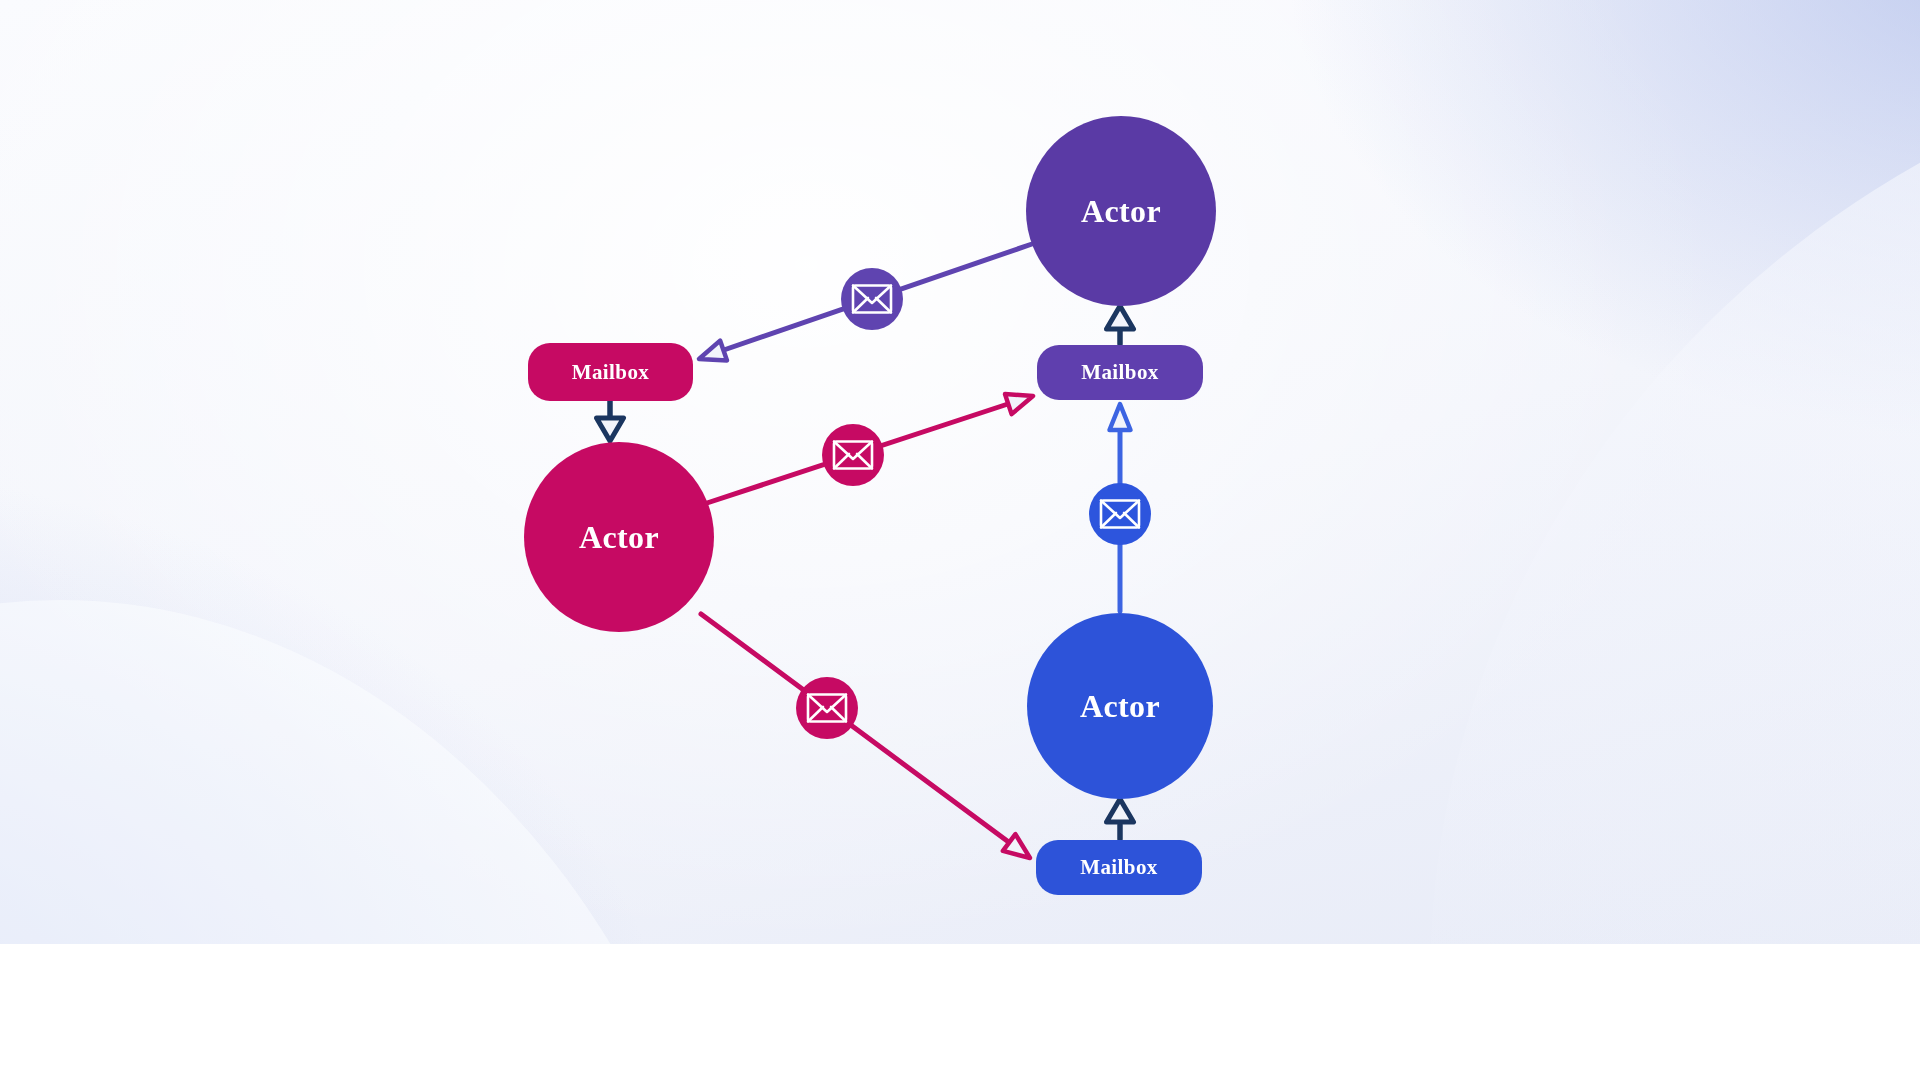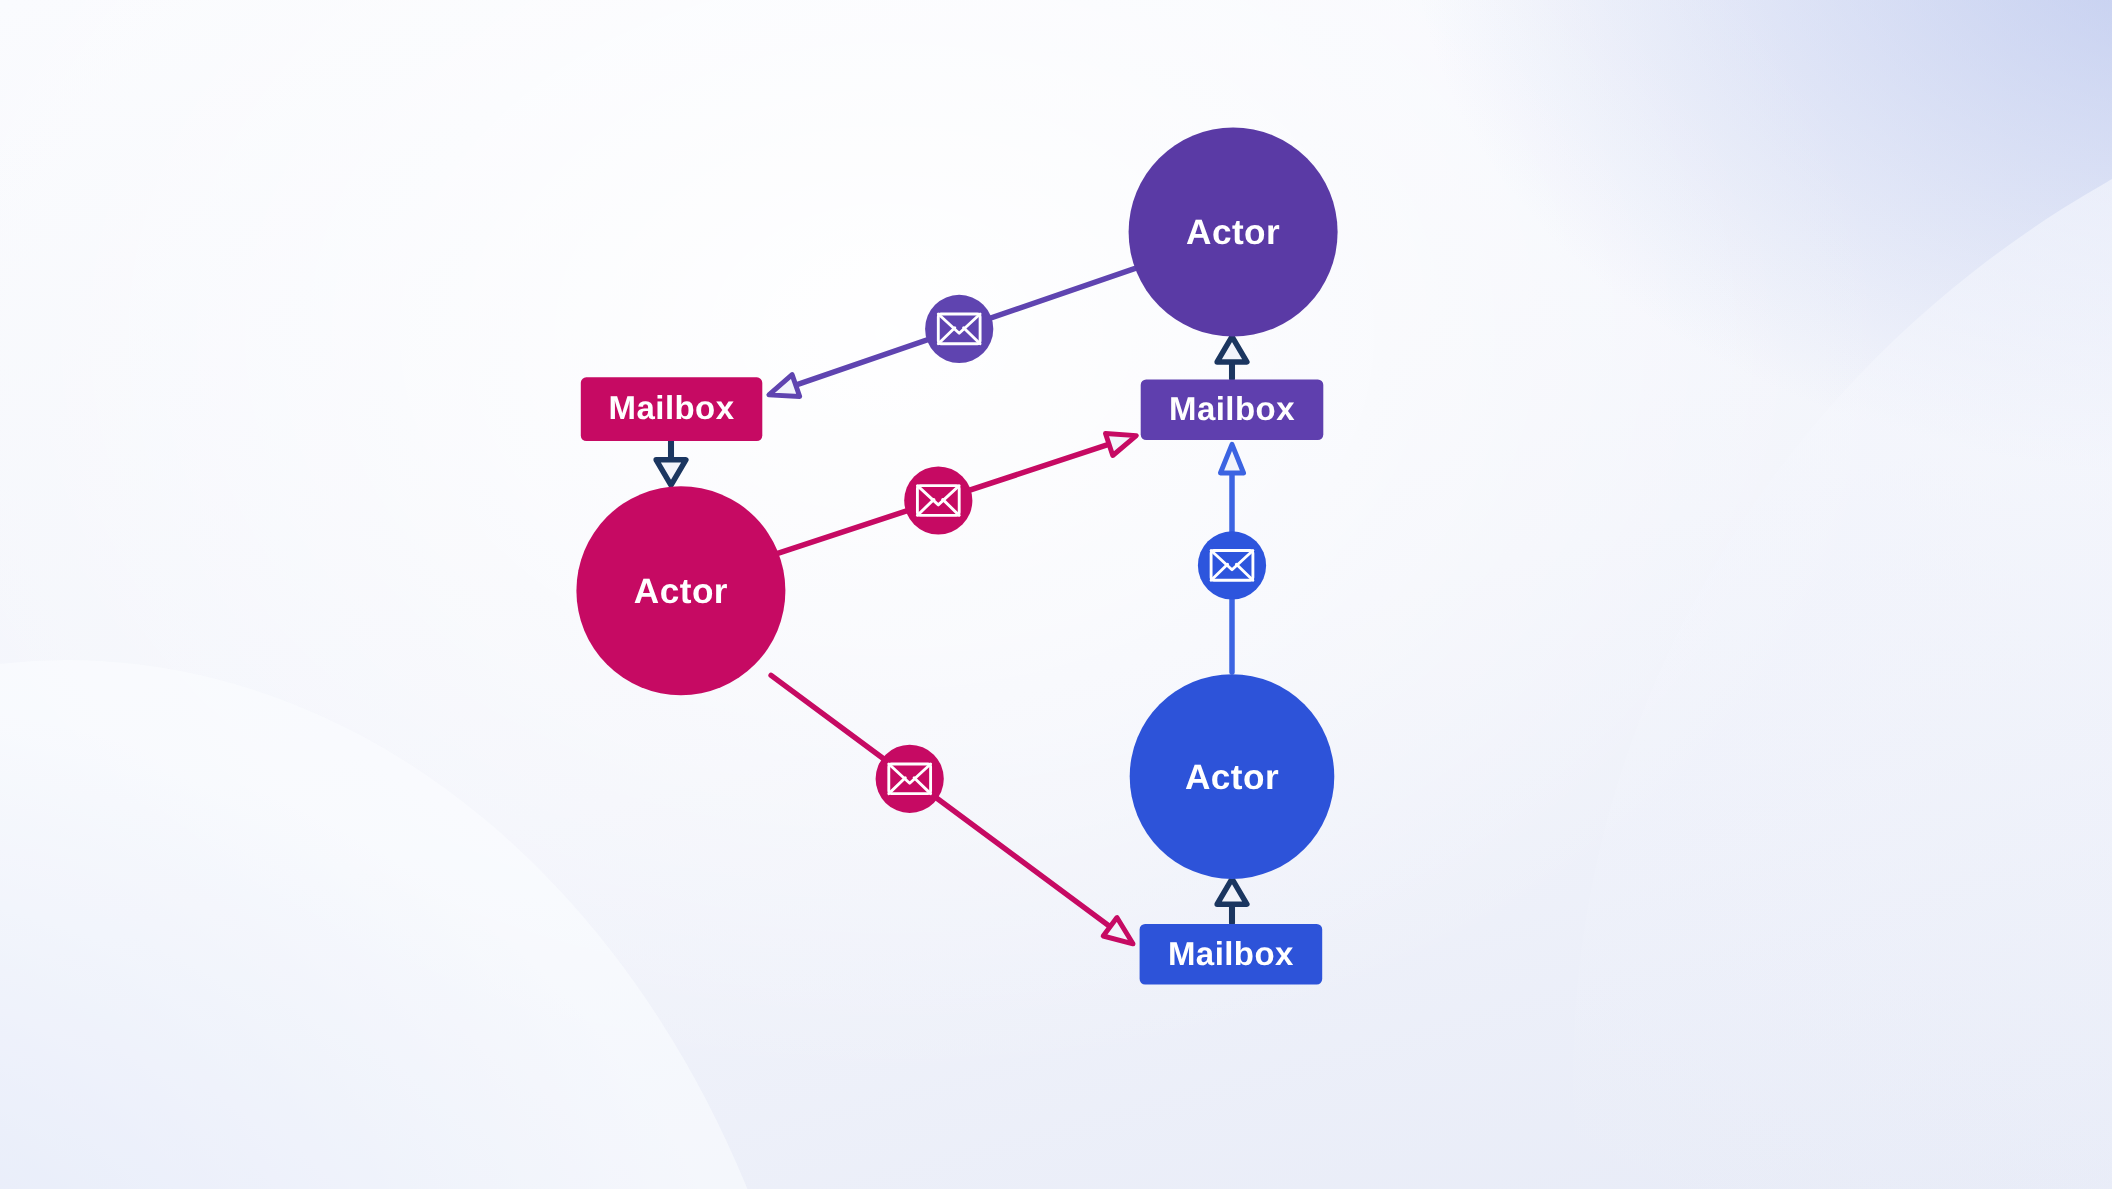--- a/index.html
+++ b/index.html
@@ -6,22 +6,23 @@
     margin: 0;
     padding: 0;
     width: 1920px;
     height: 1081px;
     overflow: hidden;
     font-family: "Liberation Sans", sans-serif;
   }
   .stage {
     position: relative;
     width: 1920px;
-    height: 1081px;
+    height: 944px;
     overflow: hidden;
+    font-family: Liberation Serif, serif;
   }
   .bg {
     position: absolute;
     inset: 0;
     background:
       radial-gradient(1150px 800px at 104% -6%, rgba(158,175,230,0.60) 0%, rgba(158,175,230,0) 62%),
       radial-gradient(1400px 1000px at -12% 118%, rgba(158,175,230,0.55) 0%, rgba(158,175,230,0) 65%),
       radial-gradient(1300px 950px at 42% 28%, rgba(255,255,255,0.95) 0%, rgba(255,255,255,0) 72%),
       linear-gradient(165deg, #fafbfe 0%, #f2f4fb 55%, #e7ebf7 100%);
   }
@@ -63,21 +64,21 @@
   .node {
     position: absolute;
     display: flex;
     align-items: center;
     justify-content: center;
     color: #ffffff;
     font-weight: 700;
     letter-spacing: 0.4px;
   }
   .actor   { border-radius: 50%; font-size: 32px; }
-  .mailbox { border-radius: 5px; font-size: 30px; }
+  .mailbox { border-radius: 22px; font-size: 21px; }
   .actor-top      { left: 1026px; top: 116px; width: 190px; height: 190px; background: #5a3aa5; }
   .actor-left     { left: 524px;  top: 442px; width: 190px; height: 190px; background: #c60a63; }
   .actor-bottom   { left: 1027px; top: 613px; width: 186px; height: 186px; background: #2d53d9; }
   .mailbox-left   { left: 528px;  top: 343px; width: 165px; height: 58px;  background: #c60a63; }
   .mailbox-mid    { left: 1037px; top: 345px; width: 166px; height: 55px;  background: #5f3fae; }
   .mailbox-bottom { left: 1036px; top: 840px; width: 166px; height: 55px;  background: #2d53d9; }
 </style>
 </head>
 <body>
 

